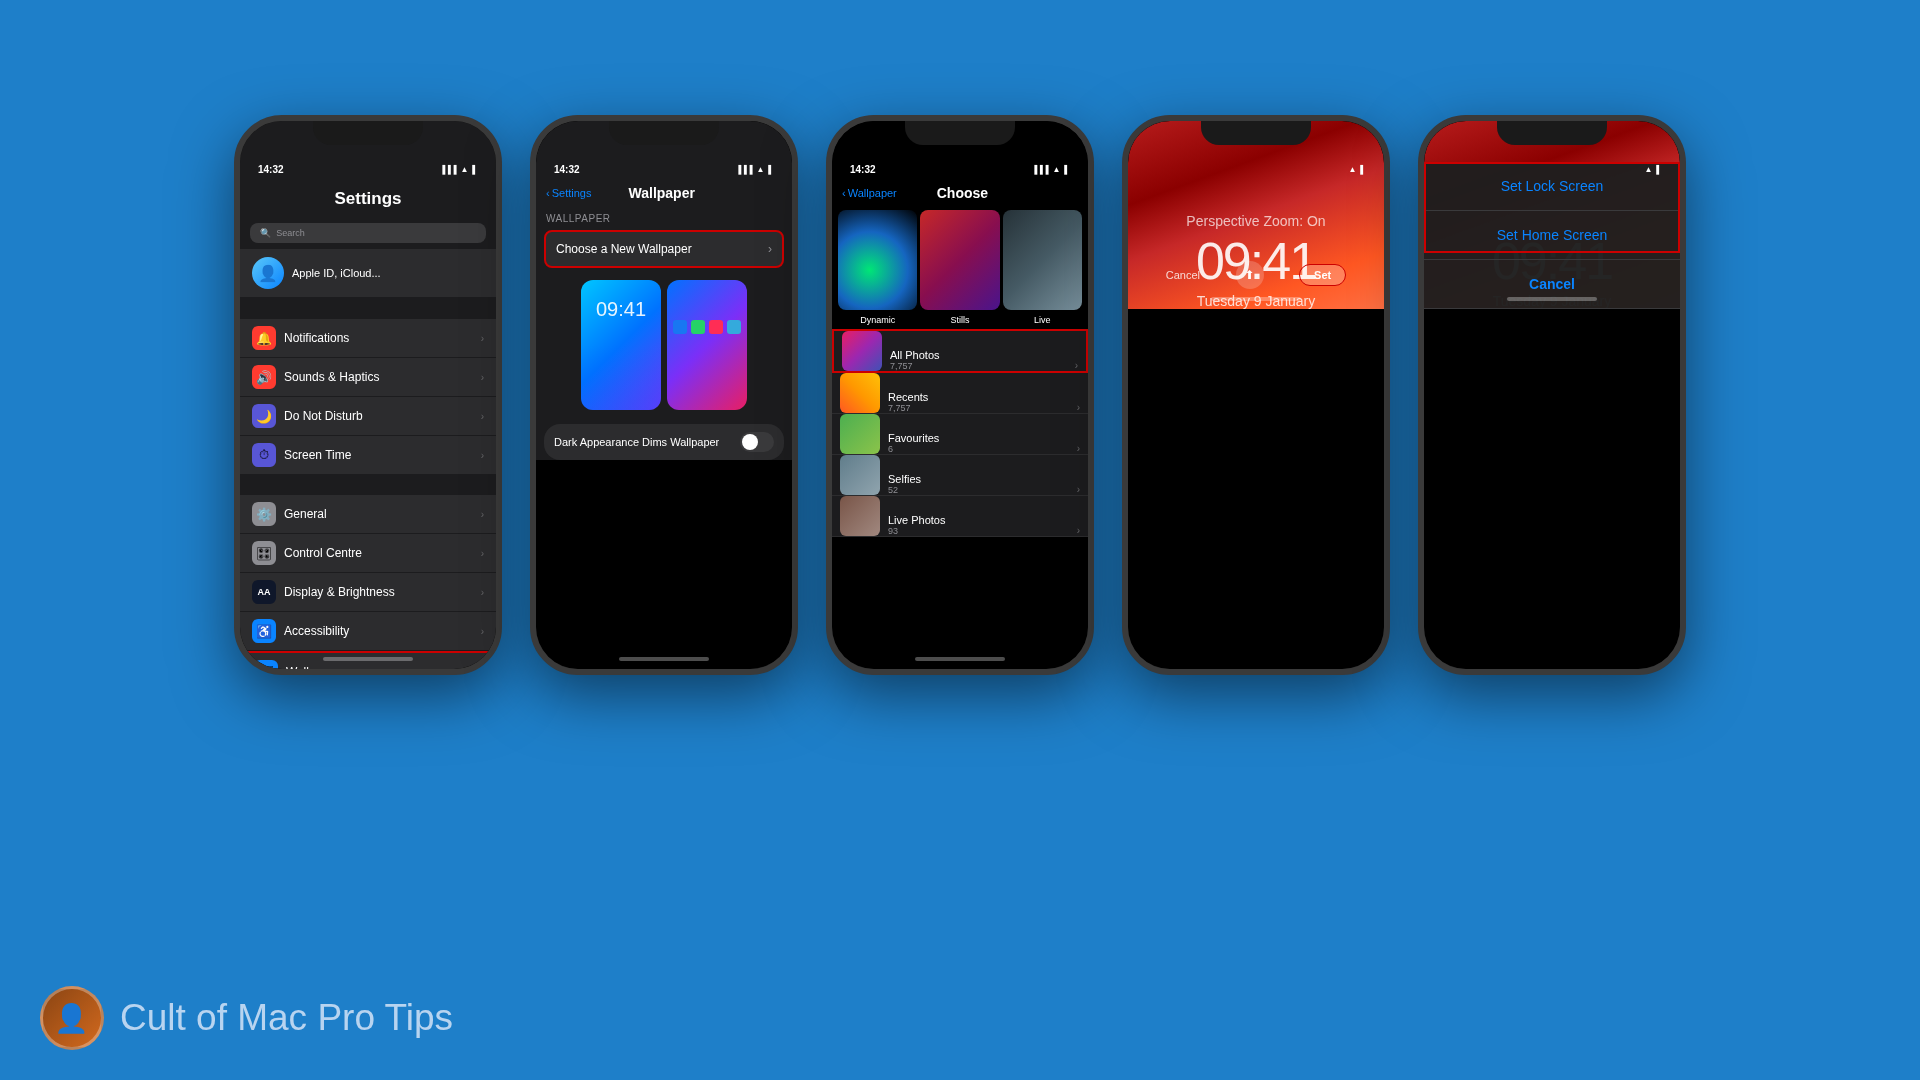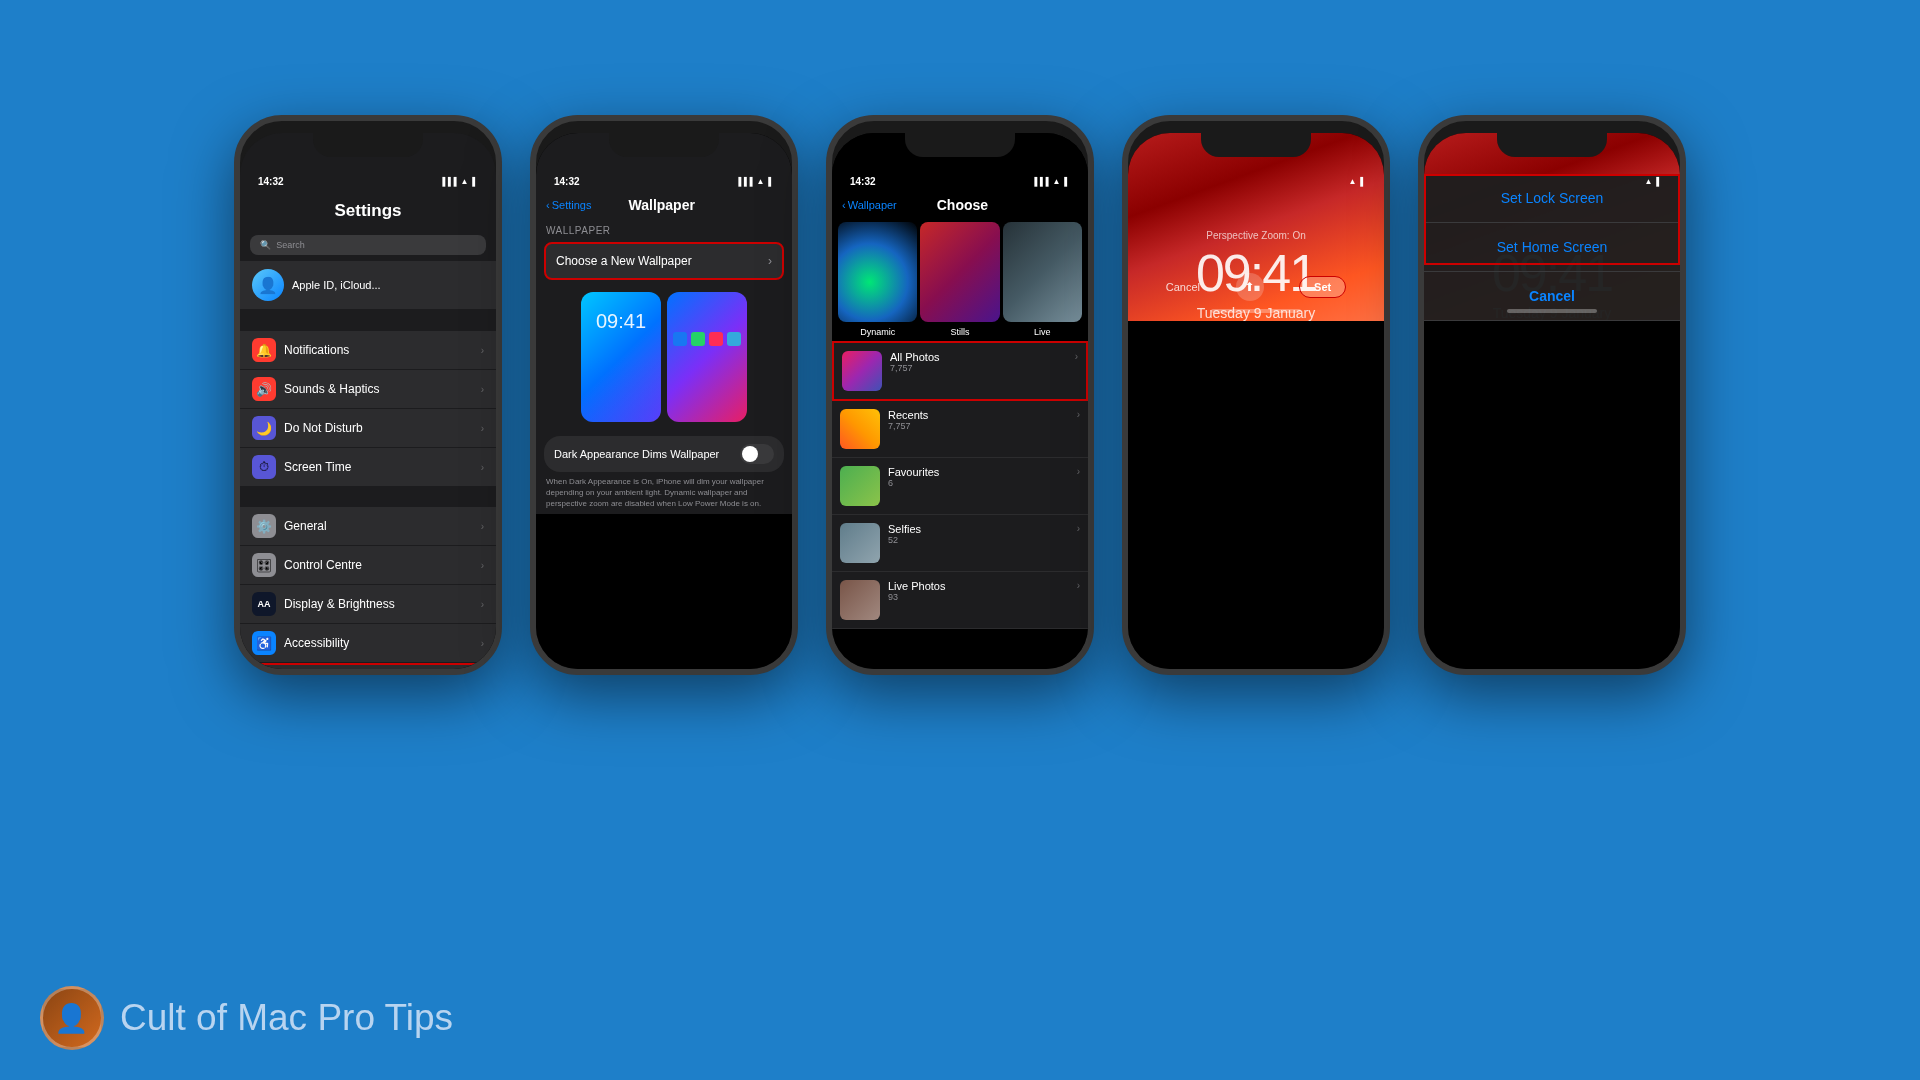--- a/index.html
+++ b/index.html
@@ -35,21 +35,20 @@
       box-shadow: 0 20px 60px rgba(0,0,0,0.5);
     }
 
     .phone-inner {
       width: 100%;
       height: 100%;
       background: #000;
       border-radius: 42px;
       overflow: hidden;
       position: relative;
-      margin-top: 12px;
     }
 
     
     .notch {
       position: absolute;
       top: 0;
       left: 50%;
       transform: translateX(-50%);
       width: 110px;
       height: 24px;
@@ -315,22 +314,22 @@
       font-size: 9px;
       color: #fff;
     }
 
     .photo-list {
       overflow: hidden;
     }
 
     .photo-list-item {
       display: flex;
-      align-items: flex-start;
-      padding: 8px 8px;
+      align-items: flex-end;
+      padding: 0 8px;
       background: #1c1c1e;
       border-bottom: 0.5px solid #2c2c2e;
       position: relative;
     }
 
     .photo-list-item.highlighted {
       border: 2px solid #cc0000;
       background: #1c1c1e;
     }
 
@@ -392,21 +391,21 @@
       color: rgba(255,255,255,0.8);
       margin-top: 2px;
     }
 
     .perspective-zoom {
       position: absolute;
       bottom: 80px;
       left: 0;
       right: 0;
       text-align: center;
-      font-size: 10px;
+      font-size: 14px;
       color: rgba(255,255,255,0.7);
     }
 
     .set-bottom-bar {
       position: absolute;
       bottom: 20px;
       left: 0;
       right: 0;
       display: flex;
       justify-content: space-around;
@@ -642,21 +641,20 @@
                   <div style="width:14px;height:14px;background:#34aadc;border-radius:3px;"></div>
                 </div>
               </div>
             </div>
           </div>
 
           <div class="dark-appearance-row">
             <span class="dark-appearance-text">Dark Appearance Dims Wallpaper</span>
             <div class="toggle-off"></div>
           </div>
-          <div class="wallpaper-description">When Dark Appearance is On, iPhone will dim your wallpaper depending on your ambient light. Dynamic wallpaper and perspective zoom are disabled when Low Power Mode is on.</div>
           <div style="position:absolute;bottom:8px;left:50%;transform:translateX(-50%);width:90px;height:4px;background:rgba(255,255,255,0.3);border-radius:2px;"></div>
         </div>
       </div>
     </div>
   </div>
 
   <div class="phone">
     <div class="phone-inner">
       <div class="notch"></div>
       <div class="phone3">

